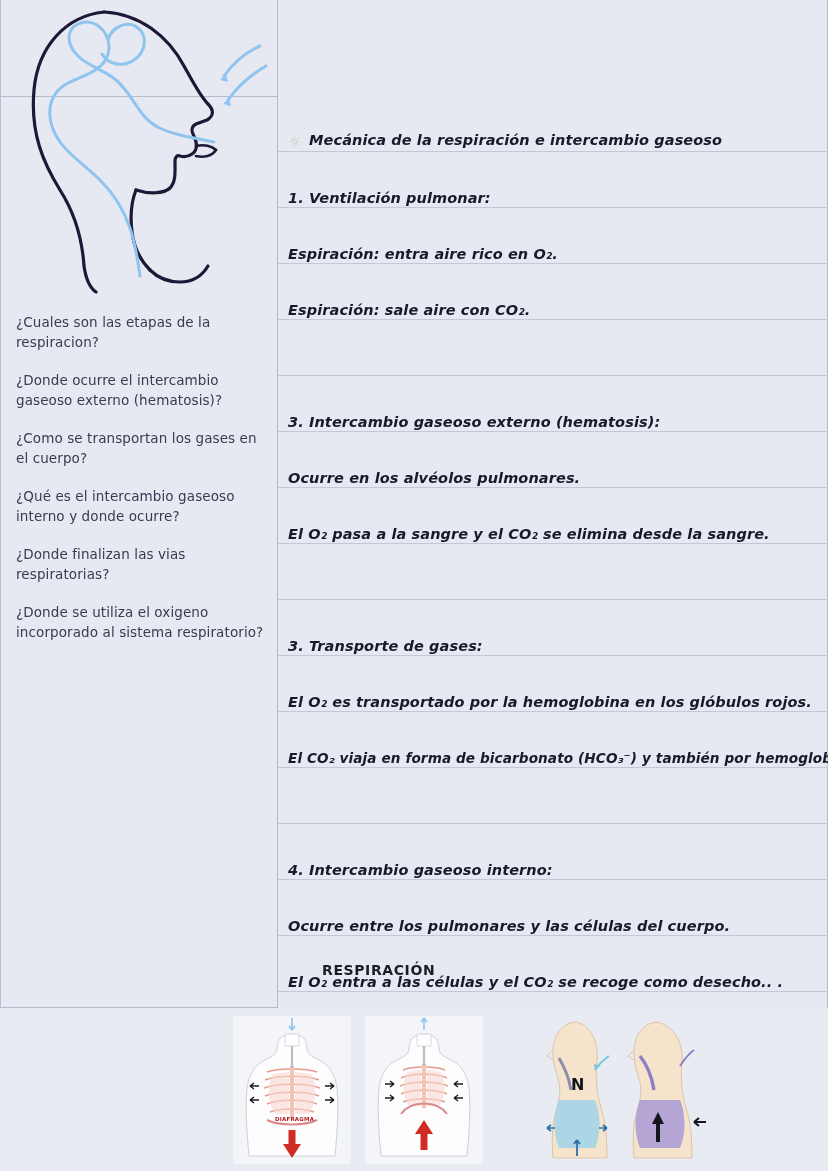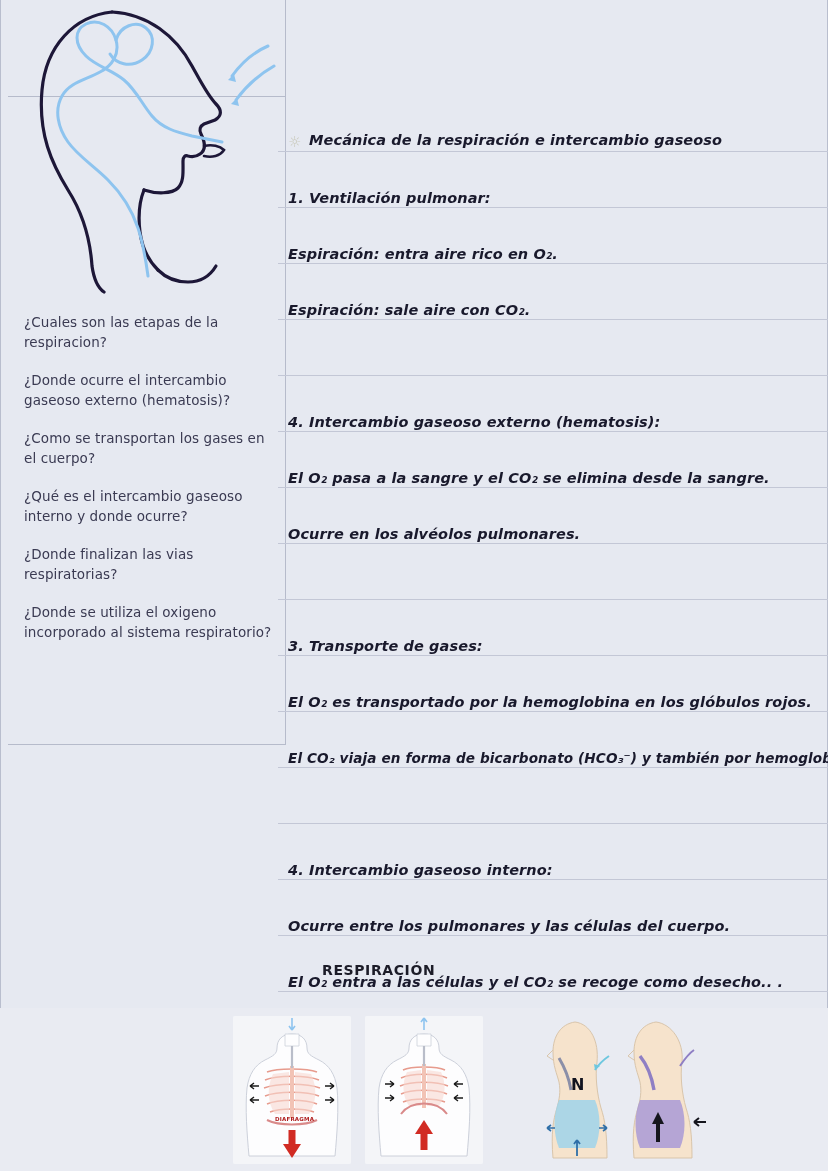--- a/index.html
+++ b/index.html
@@ -33,23 +33,23 @@
   .page-edge-right {
     position: absolute;
     right: 0; top: 0; bottom: 0;
     width: 1px;
     background: #b9bece;
   }
 
   
   #left-col {
     position: absolute;
-    left: 8px; top: 0;
+    left: 0; top: 0;
     width: 278px;
-    height: 745px;
+    height: 1008px;
     border-right: 1px solid #b6bbcb;
     border-bottom: 1px solid #b6bbcb;
     box-sizing: border-box;
   }
   #left-rule-top {
     position: absolute;
     left: 0; top: 96px;
     width: 278px;
     height: 1px;
     background: #b6bbcb;
@@ -245,29 +245,29 @@
 
     <div class="note-line">
       <div class="txt">Espiración: sale aire con CO₂.</div>
     </div>
 
     <div class="note-line">
       <div class="txt"></div>
     </div>
 
     <div class="note-line">
-      <div class="txt">4. Intercambio gaseoso externo (hematosis):</div>
+      <div class="txt">3. Intercambio gaseoso externo (hematosis):</div>
+    </div>
+
+    <div class="note-line">
+      <div class="txt">Ocurre en los alvéolos pulmonares.</div>
     </div>
 
     <div class="note-line">
       <div class="txt">El O₂ pasa a la sangre y el CO₂ se elimina desde la sangre.</div>
-    </div>
-
-    <div class="note-line">
-      <div class="txt">Ocurre en los alvéolos pulmonares.</div>
     </div>
 
     <div class="note-line">
       <div class="txt"></div>
     </div>
 
     <div class="note-line">
       <div class="txt">3. Transporte de gases:</div>
     </div>
 

